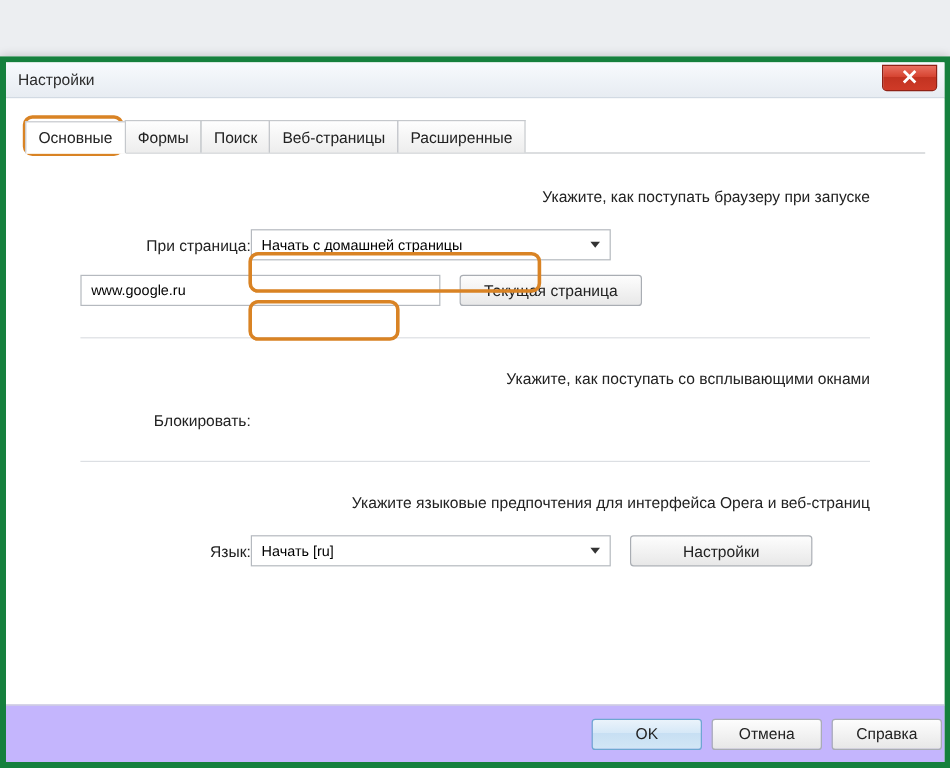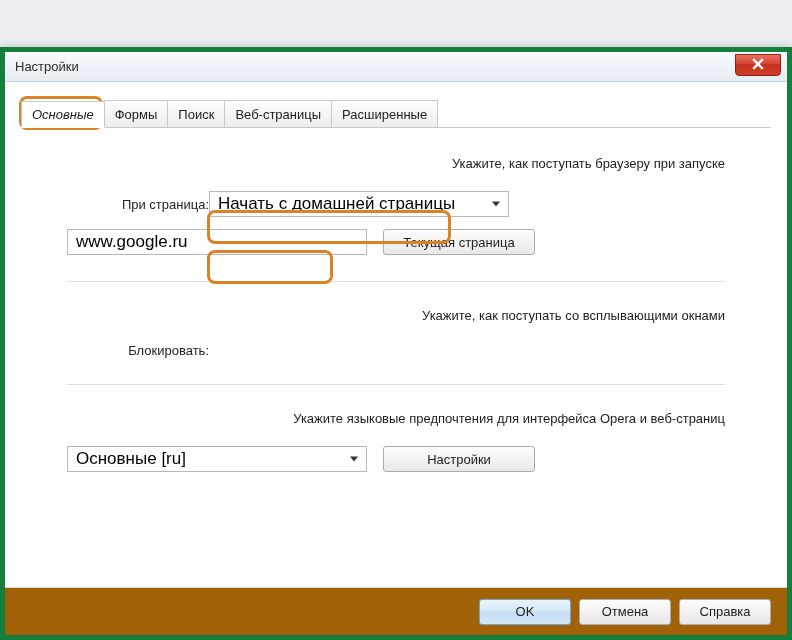--- a/index.html
+++ b/index.html
@@ -72,21 +72,20 @@
     align-items: center;
     font-size: 13px;
     color: #222;
     position: relative;
   }
   .tab.active {
     background: #fff;
     border-bottom: 1px solid #fff;
     margin-bottom: -1px;
     z-index: 2;
-    font-style: italic;
   }
   .tab-body {
     padding: 28px 46px 0 46px;
     text-align: right;
   }
   .section-heading {
     color: #222;
     margin-bottom: 20px;
     font-size: 13px;
   }
@@ -101,21 +100,21 @@
     font-size: 13px;
   }
   .combo, .textbox {
     width: 300px;
     height: 26px;
     border: 1px solid #b5b9bf;
     background: #fff;
     display: flex;
     align-items: center;
     padding: 0 8px;
-    font-size: 17px;
+    font-size: 12px;
     position: relative;
   }
   .combo .arrow {
     position: absolute;
     right: 8px;
     top: 50%;
     transform: translateY(-50%);
     width: 0; height: 0;
     border-left: 4px solid transparent;
     border-right: 4px solid transparent;
@@ -136,26 +135,26 @@
   }
   .divider {
     border: none;
     border-top: 1px solid #dcdfe3;
     margin: 26px 0 26px 0;
   }
   .bottom-bar {
     position: absolute;
     left: 0; right: 0; bottom: 0;
     height: 48px;
-    background: #a16207;
+    background: #c4b5fd;
     border-top: 1px solid #d3d6da;
     display: flex;
     align-items: center;
     justify-content: flex-end;
-    padding-right: 16px;
+    padding-right: 2px;
     gap: 8px;
   }
   .btn {
     height: 26px;
     min-width: 92px;
     padding: 0 14px;
     border: 1px solid #a9adb3;
     background: linear-gradient(to bottom, #fdfdfd, #e7e7e7);
     border-radius: 3px;
     display: flex;
@@ -239,22 +238,23 @@
 
       <div class="row">
         <div class="row-label">Блокировать:</div>
       </div>
 
       <hr class="divider">
 
       <div class="section-heading">Укажите языковые предпочтения для интерфейса Opera и веб-страниц</div>
 
       <div class="row">
+        <div class="row-label">Язык:</div>
         <div class="combo">
-          <span>Основные [ru]</span>
+          <span>Начать [ru]</span>
           <span class="arrow"></span>
         </div>
         <div class="side-btn">
           <span>Настройки</span>
         </div>
       </div>
 
     </div>
   </div>
 

